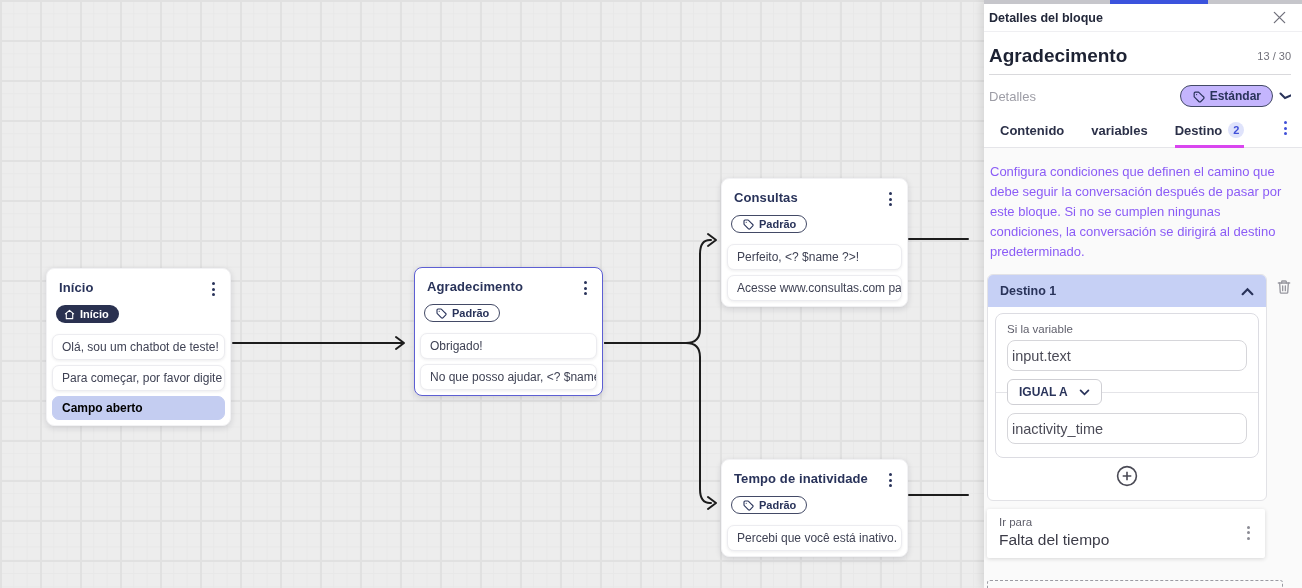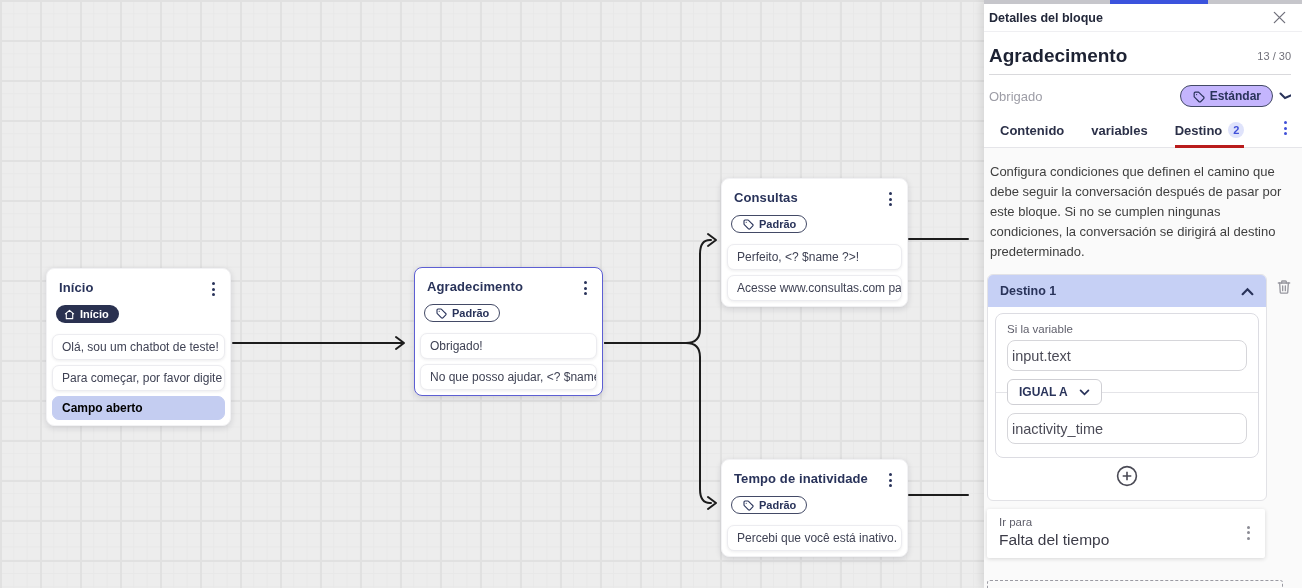--- a/index.html
+++ b/index.html
@@ -82,28 +82,28 @@
   .pill-outline {
     display:inline-flex; align-items:center; gap:5px;
     border:1.6px solid #434a66; color:#29335a; background:#c4b5fd;
     font-size:12px; font-weight:700; padding:3px 11px; border-radius:13px;
   }
   .tabs {
     margin-top:9px; padding:0 12px 0 16px; display:flex; align-items:flex-end; gap:27px;
     border-bottom:1px solid #e5e5e9;
   }
   .tab { font-size:13px; font-weight:600; color:#2b3048; padding:6px 0 9px; cursor:pointer; display:flex; align-items:center; gap:6px; }
-  .tab.active { border-bottom:3px solid #b91c1c; margin-bottom:-1px; padding-bottom:7px;justify-content:flex-end; }
+  .tab.active { border-bottom:3px solid #d946ef; margin-bottom:-1px; padding-bottom:7px;justify-content:flex-end; }
   .tab-badge {
     width:16px; height:16px; border-radius:50%; background:#dfe3fb; color:#4050d8;
     font-size:11px; font-weight:700; display:inline-flex; align-items:center; justify-content:center;
   }
   .tabs .kebab { margin-left:auto; margin-bottom:10px; }
   .panel-body { flex:1; display:flex; flex-direction:column; }
-  .desc { margin:14px 12px 0 6px; font-size:13px; line-height:20px; color:#404040; }
+  .desc { margin:14px 12px 0 6px; font-size:13px; line-height:20px; color:#8b5cf6; }
   .dest-row { margin:12px 10px 0 3px; display:flex; gap:9px; align-items:flex-start; }
   .dest-card { flex:1; background:#fff; border:1px solid #e2e2e6; border-radius:6px; overflow:hidden; }
   .dest-card-head {
     background:#c6d0f5; padding:9px 12px; display:flex; justify-content:space-between; align-items:center; cursor:pointer;
   }
   .dest-card-title { font-size:12.5px; font-weight:700; color:#29335a; }
   .dest-card-body { padding:6px 7px 0; }
   .cond-box { border:1px solid #dcdce2; border-radius:8px; padding:9px 11px 13px; background:#fff; }
   .cond-label { font-size:11.5px; color:#5f5f6b; margin-bottom:5px; }
   .tinput {
@@ -261,21 +261,21 @@
         </svg>
     </span>
   </div>
 
   <div class="panel-white">
     <div class="title-row">
       <span class="block-name">Agradecimento</span>
       <span class="counter">13 / 30</span>
     </div>
     <div class="marker-row">
-      <span class="marker-label">Obrigado</span>
+      <span class="marker-label">Detalles</span>
       <span class="marker-right">
         <span class="pill-outline">
           <svg width="13" height="13" viewBox="0 0 24 24" fill="none" stroke="currentColor" stroke-width="2.2">
               <path d="M21.6 13.2l-8.4-8.4A2 2 0 0 0 11.8 4H6a2 2 0 0 0-2 2v5.8c0 .53.21 1.04.59 1.41l8.4 8.4a2 2 0 0 0 2.83 0l5.78-5.78a2 2 0 0 0 0-2.83z"></path>
               <circle cx="8.5" cy="8.5" r="1.2" fill="currentColor" stroke="none"></circle>
             </svg>
           <span>Estándar</span>
         </span>
         <svg width="12" height="8" viewBox="0 0 12 8" fill="none" stroke="#29335a" stroke-width="2" stroke-linecap="round">
             <path d="M1.5 1.5L6 6l10.5-4.5" transform="scale(1,1)"></path>

